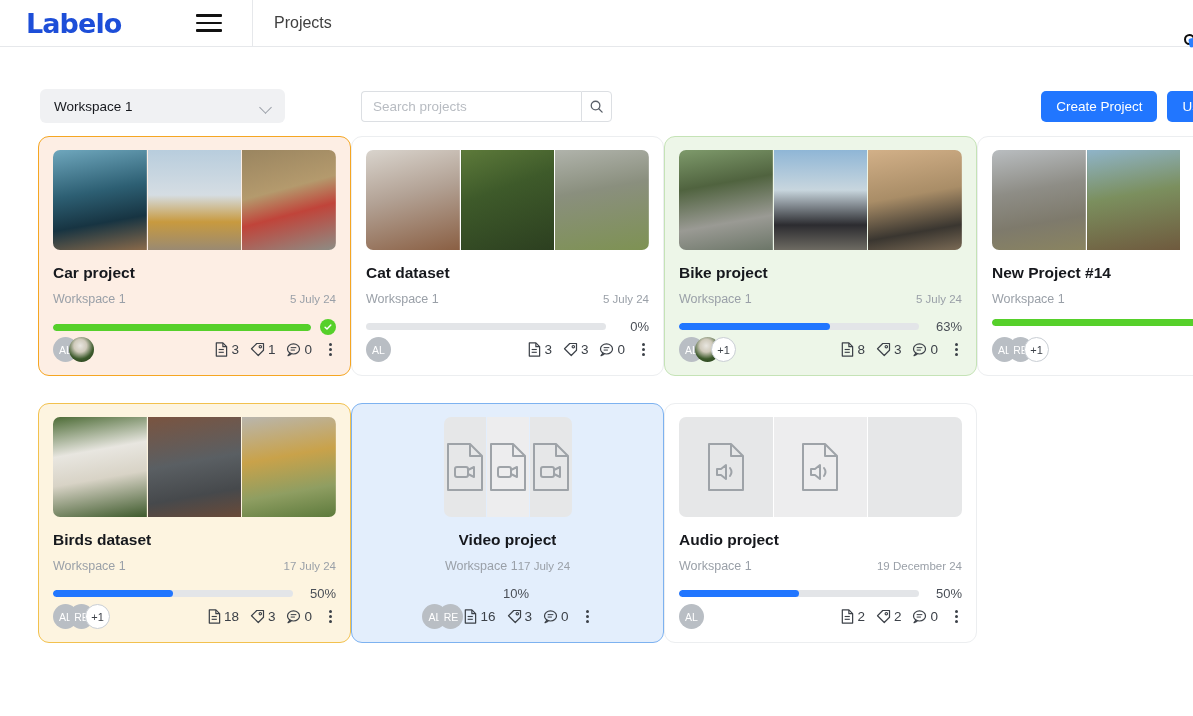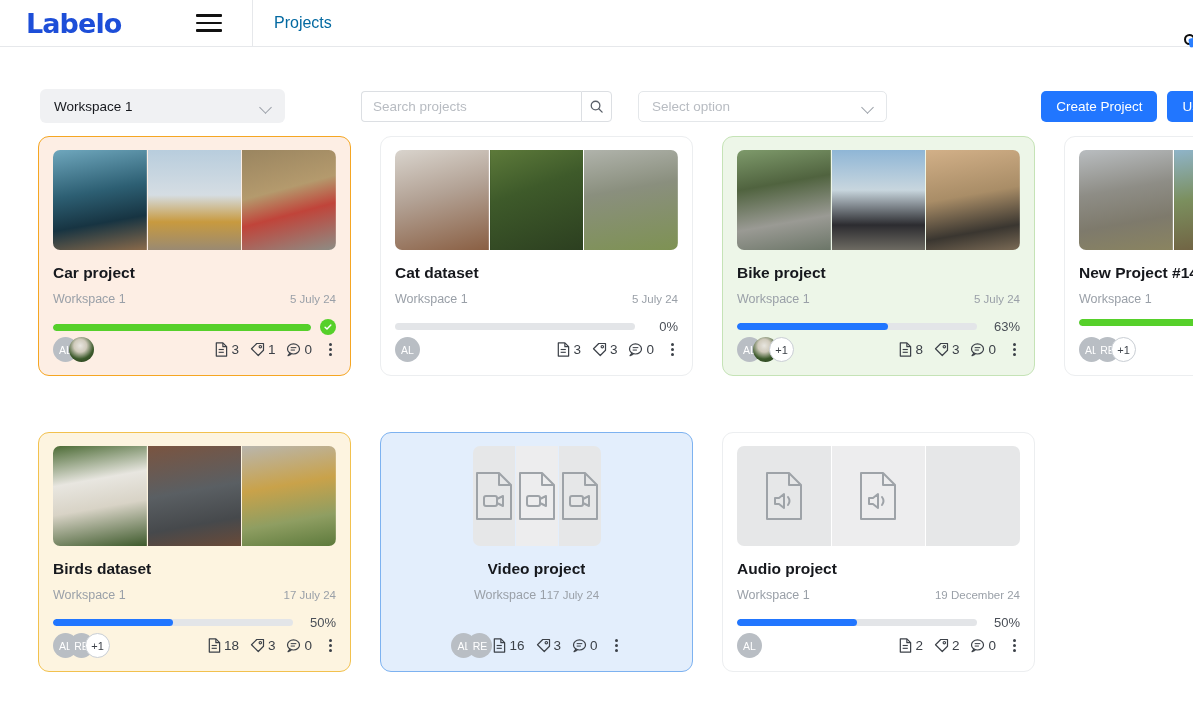--- a/index.html
+++ b/index.html
@@ -67,21 +67,21 @@
     border-radius: 1px;
   }
   .topbar-divider {
     width: 1px;
     height: 47px;
     background: #e6e8eb;
     margin-left: 30px;
   }
   .breadcrumb {
     font-size: 16px;
-    color: #0369a1;
+    color: #404040;
     padding-left: 21px;
   }
 
   
   .toolbar {
     display: flex;
     align-items: center;
     padding: 0 0 0 40px;
     height: 56px;
     margin-top: 31px;
@@ -172,21 +172,20 @@
     font-size: 13.5px;
     font-family: "Liberation Sans", sans-serif;
     cursor: pointer;
     white-space: nowrap;
   }
 
   
   .grid {
     display: grid;
     grid-template-columns: repeat(4, 313px);
-    gap: 29px;
     padding: 0 0 0 38px;
     margin-top: 2px;
   }
   .card {
     border-radius: 11px;
     border: 1.6px solid transparent;
     background: #fff;
     padding: 13px 14px 13px 14px;
     height: 240px;
     display: flex;
@@ -342,24 +341,20 @@
   <div class="search-group">
     <input class="search-input" type="text" placeholder="Search projects" style="">
     <div class="search-btn">
       <svg width="15" height="15" viewBox="0 0 16 16">
         <circle cx="7" cy="7" r="4.6" fill="none" stroke="#5a6069" stroke-width="1.4"></circle>
         <line x1="10.4" y1="10.4" x2="14" y2="14" stroke="#5a6069" stroke-width="1.4" stroke-linecap="round"></line>
       </svg>
     </div>
   </div>
 
-  <div class="opt-select">
-    <span>Select option</span>
-    <span class="chev"></span>
-  </div>
 
   <div class="toolbar-right">
     <button class="btn-primary">Create Project</button>
     <button class="btn-primary">User</button>
   </div>
 </div>
 
 <div class="grid" id="grid">
   <div class="card t-orange">
     <div class="thumbs">
@@ -648,20 +643,26 @@
   <rect x="11" y="25" width="13" height="10" rx="2" fill="none" stroke="#9ea3a8" stroke-width="2"></rect>
   <path d="M24 28 l6 -3 v10 l-6 -3 Z" fill="none" stroke="#9ea3a8" stroke-width="2" stroke-linejoin="round"></path>
 </svg>
         </div>
       </div>
     <div class="card-title">Video project</div>
     <div class="meta-row">
       <span>Workspace 1</span>
       <span class="meta-date">17 July 24</span>
     </div>
+    <div class="progress-row">
+            <div class="bar">
+              <div class="fill" style="width:10%"></div>
+            </div>
+        <span class="pct">10%</span>
+          </div>
     <div class="bottom-row">
       <div class="avatars">
           <div class="avatar">AL</div>
           <div class="avatar">RE</div>
         </div>
 
     <div class="stats">
       <span class="stat">
             <svg width="14" height="15" viewBox="0 0 14 16">
   <path d="M2 1 h7 l4 4 v10 H2 Z" fill="none" stroke="#3c4148" stroke-width="1.3" stroke-linejoin="round"></path>

